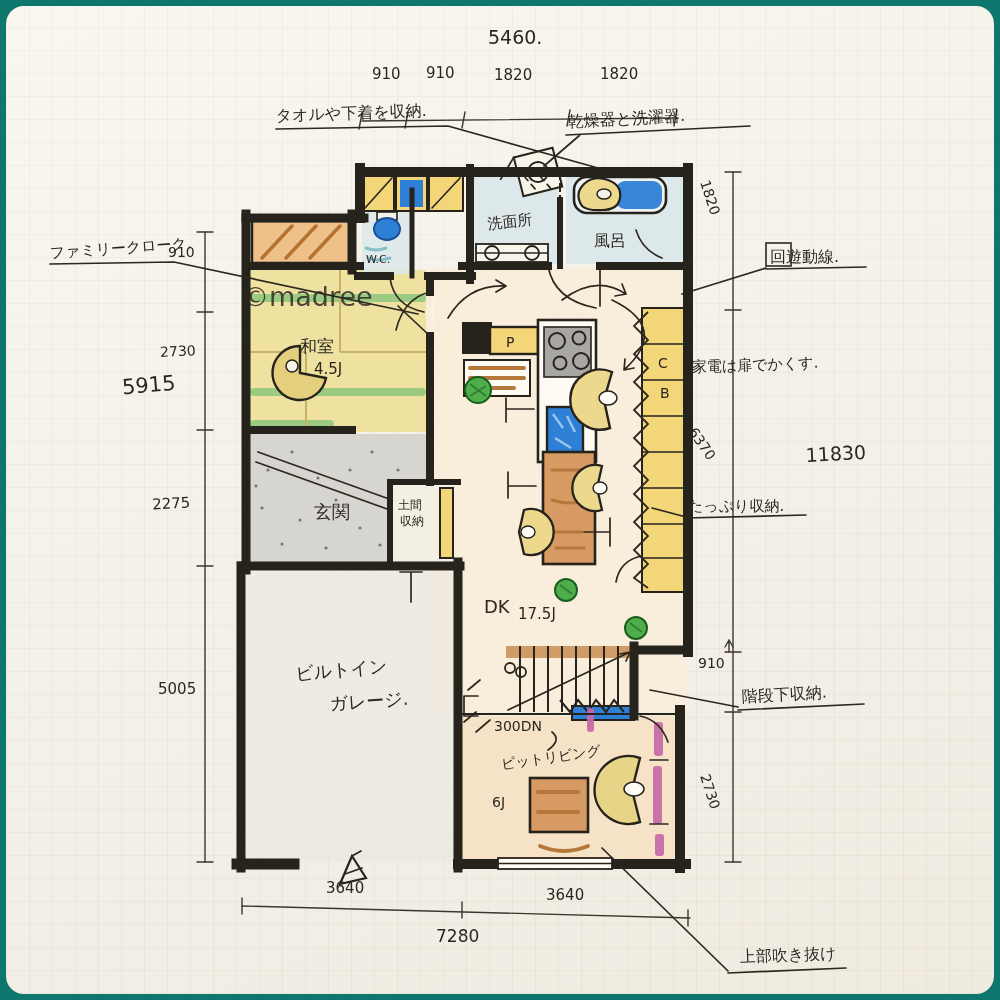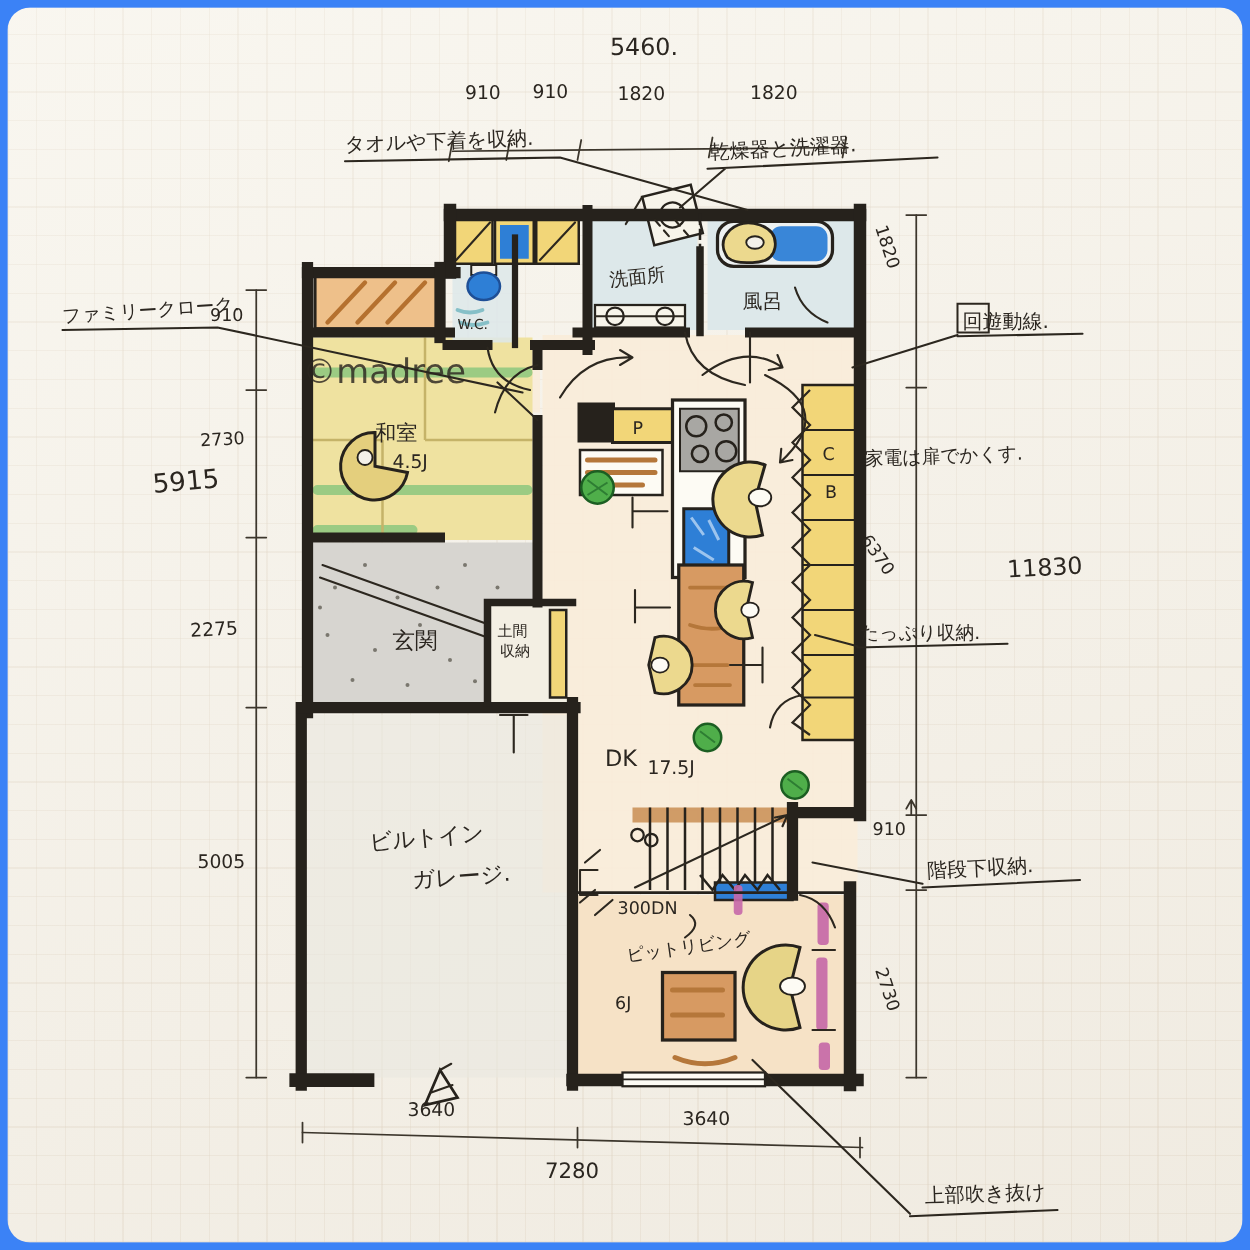--- a/index.html
+++ b/index.html
@@ -1,16 +1,16 @@
 <!DOCTYPE html>
 <html><head>
 <meta charset="utf-8">
 <style>
   html,body{margin:0;padding:0;background:#ffffff;}
-  .frame{position:relative;width:1000px;height:1000px;background:#3b82f6;overflow:hidden;}
+  .frame{position:relative;width:1000px;height:1000px;background:#0f766e;overflow:hidden;}
   .paper{
     position:absolute;left:6px;top:6px;right:6px;bottom:6px;border-radius:18px;
     background-color:#f4f1e9;
     background-image:
       linear-gradient(160deg, rgba(252,250,244,.6), rgba(236,229,217,.5)),
       repeating-linear-gradient(0deg, rgba(198,178,152,.30) 0 1px, transparent 1px 23px),
       repeating-linear-gradient(90deg, rgba(198,178,152,.30) 0 1px, transparent 1px 23px);
   }
   svg{position:absolute;left:0;top:0;}
   text{font-family:"DejaVu Sans","Liberation Sans",sans-serif;fill:#2b2620;}

